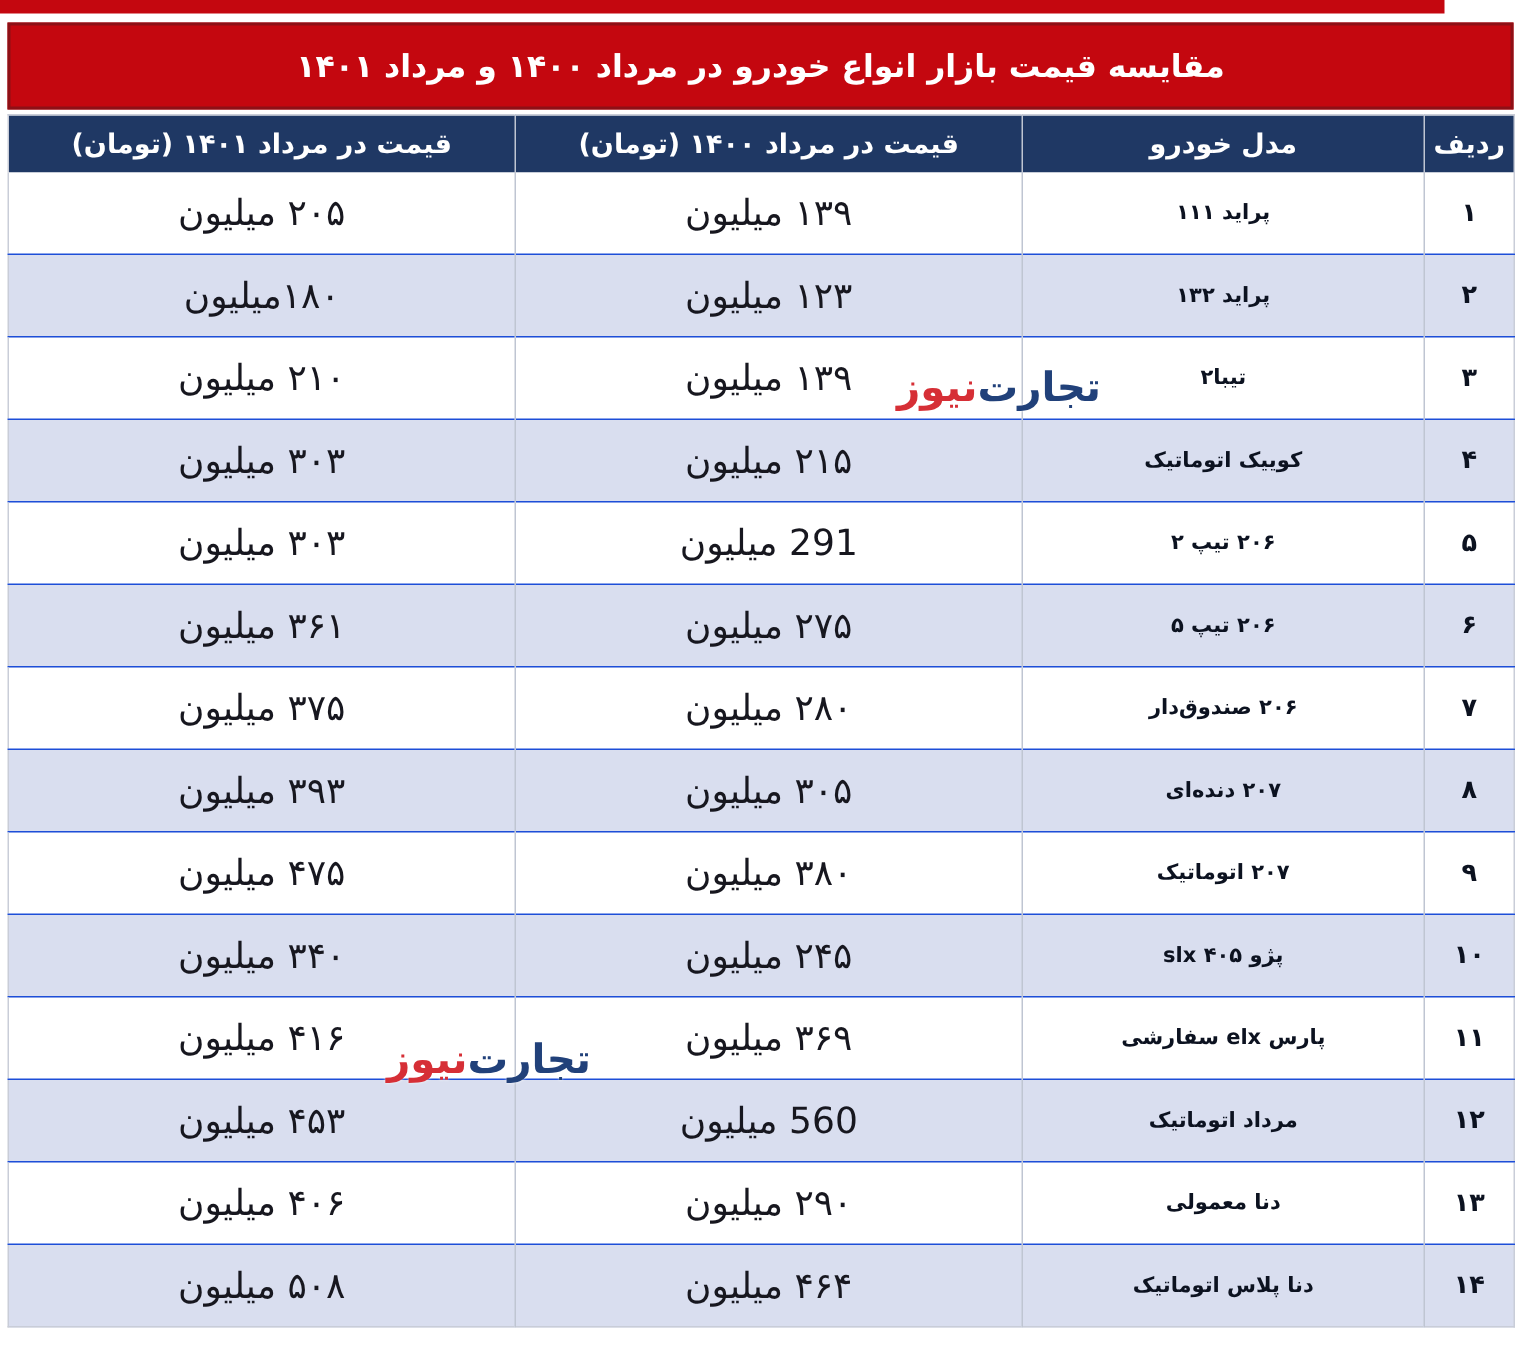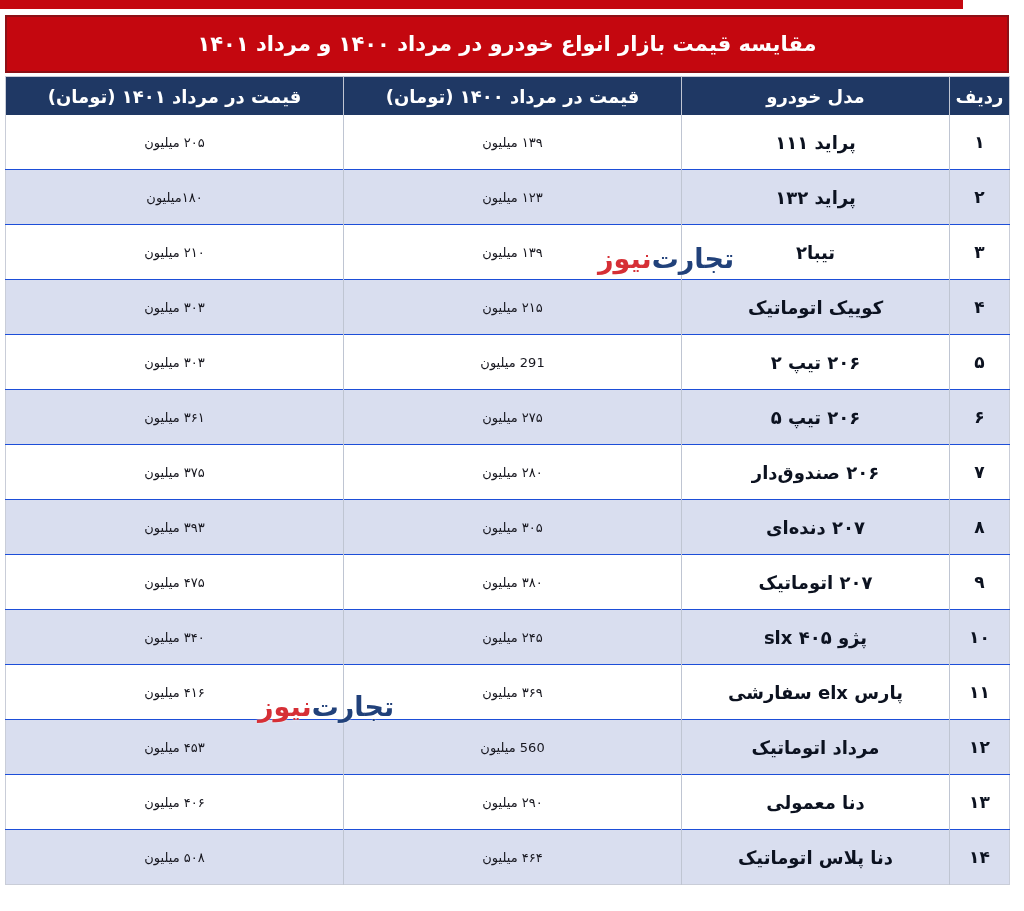--- a/index.html
+++ b/index.html
@@ -23,25 +23,25 @@
     border:1px solid #c9cdd8;
   }
   .price-table th{
     background:var(--header-navy,#1f3864);color:#ffffff;font-weight:bold;
     font-size:18px;height:38px;text-align:center;padding:0 4px;
   }
   .price-table th:not(:last-child),
   .price-table td:not(:last-child){border-left:1px solid #bfc5d2;}
   .price-table td{
     height:54px;text-align:center;vertical-align:middle;
-    font-size:13px;color:#17171f;background:#ffffff;padding:0 4px;
+    font-size:24px;color:#17171f;background:#ffffff;padding:0 4px;
   }
   .price-table tbody tr+tr td{border-top:1px solid #1d4ed8;}
   .price-table tr.alt td{background:var(--alt-row,#d9deef);}
-  .price-table td.cell-model{font-weight:bold;font-size:18px;color:#0c1220;}
+  .price-table td.cell-model{font-weight:bold;font-size:14px;color:#0c1220;}
   .price-table td.cell-rownum{font-weight:bold;font-size:17px;color:#0c1220;}
   .watermark{
     position:absolute;direction:rtl;white-space:nowrap;
     font-weight:bold;font-size:27px;line-height:1;
     text-shadow:0 0 2px rgba(255,255,255,.9);
     text-align:center;
   }
   .wm-1{top:245px;left:598px;}
   .wm-2{top:693px;left:258px;}
   .wm-blue{color:var(--wm-blue,#21417a);}

